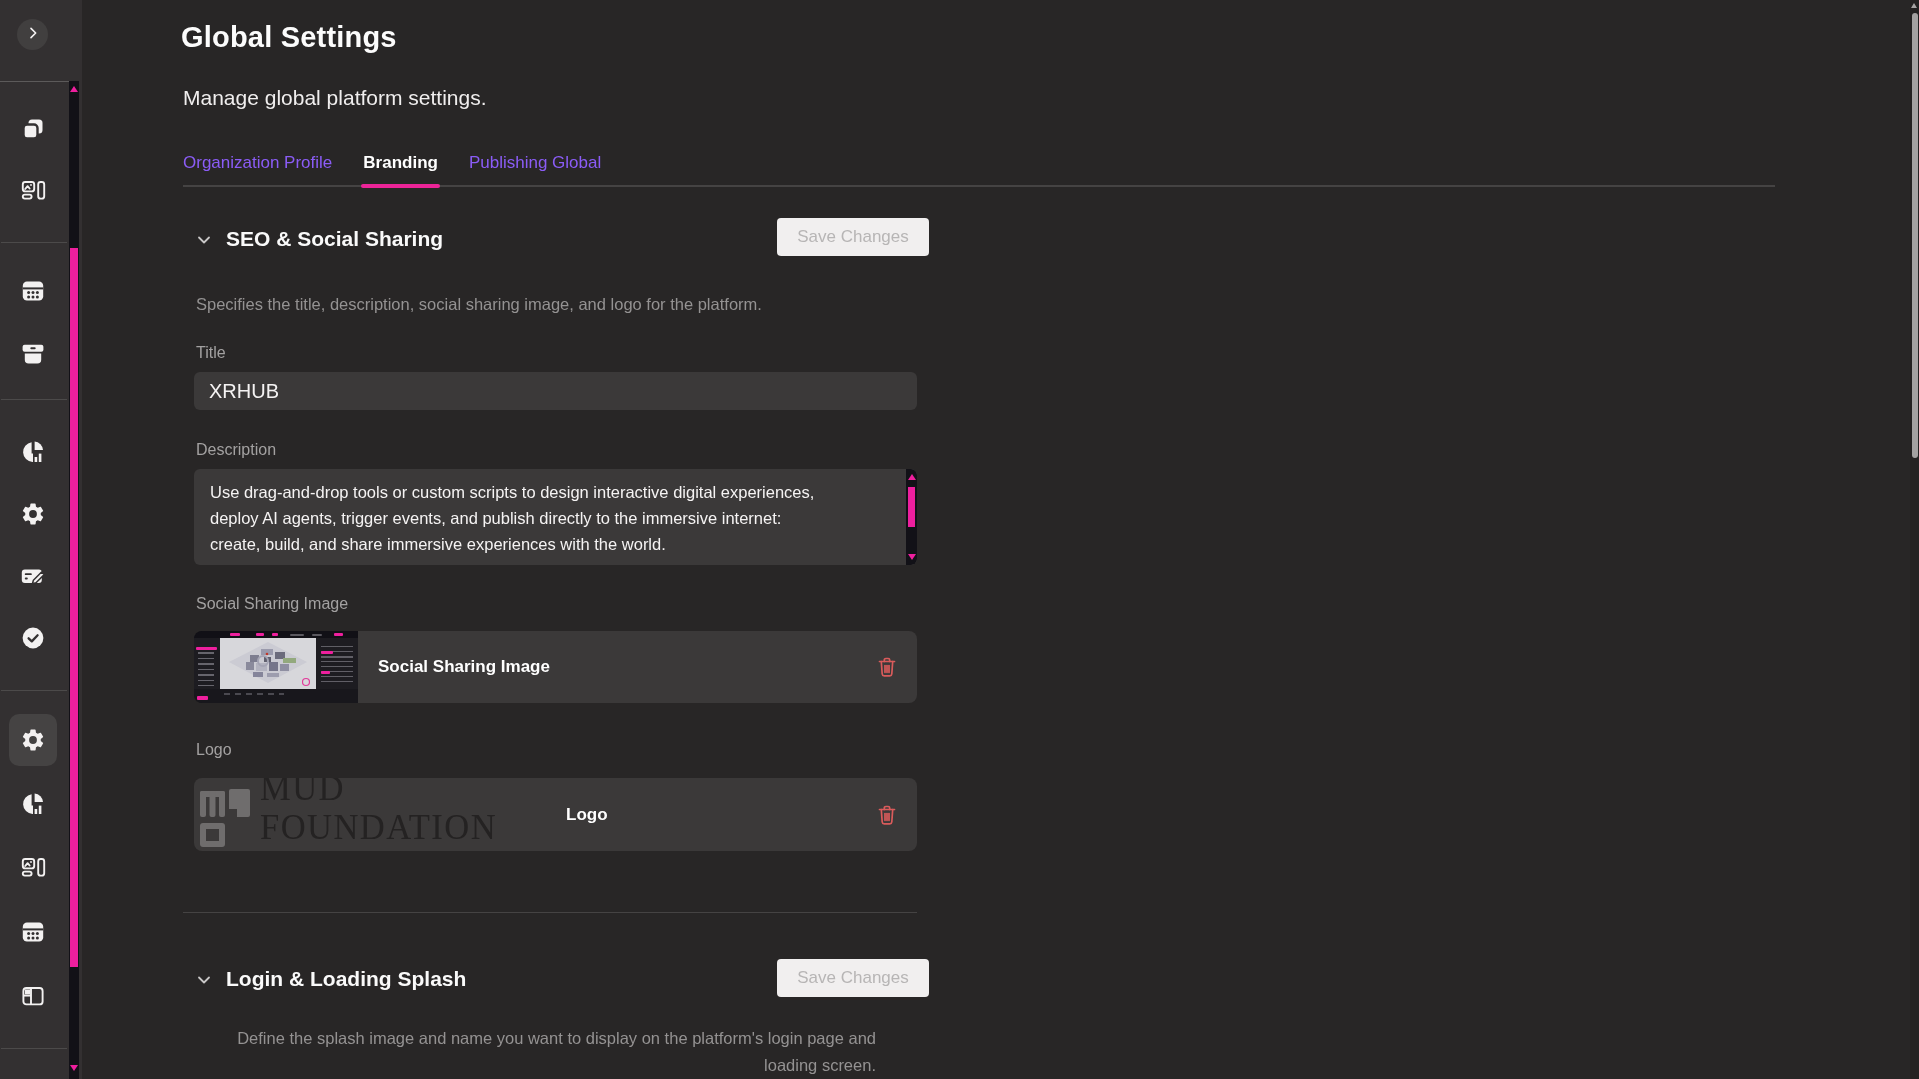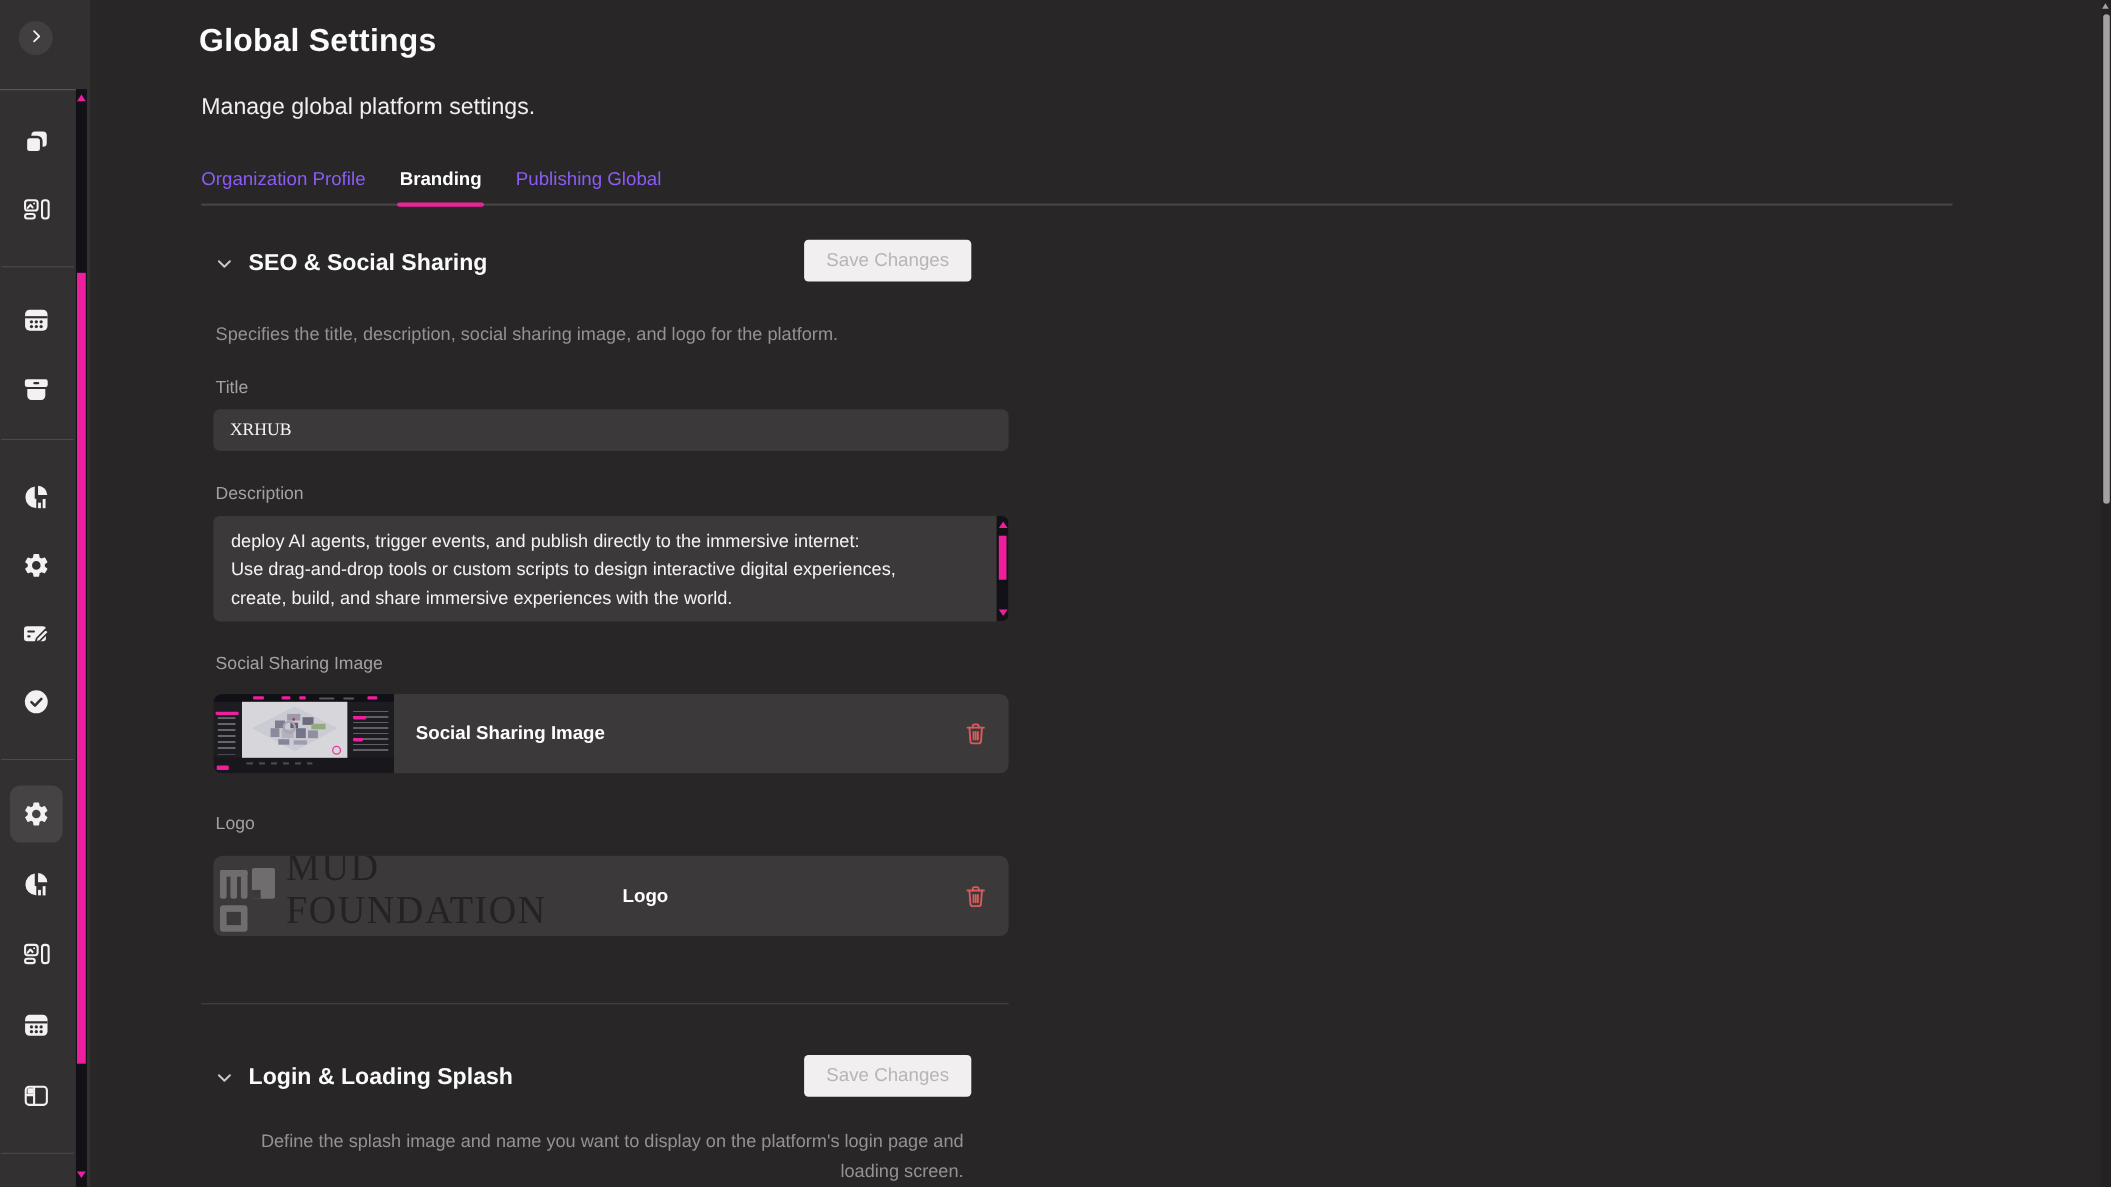--- a/index.html
+++ b/index.html
@@ -28,26 +28,26 @@
   .pg-thumb{position:absolute;left:1.5px;top:13px;width:6px;height:445px;border-radius:3px;background:#a3a1a1;}
   
   .h1{position:absolute;left:181px;top:21px;font-size:29px;font-weight:700;color:#fcfcfc;letter-spacing:.2px;}
   .h1sub{position:absolute;left:183px;top:86px;font-size:21px;color:#f0eeee;}
   .tabs{position:absolute;left:183px;top:140px;width:1592px;height:45px;border-bottom:2px solid #454343;display:flex;gap:31px;align-items:center;}
   .tab{position:relative;font-size:17px;color:#8b5cf6;height:45px;display:flex;align-items:center;cursor:pointer;}
   .tab.active{color:#ffffff;font-weight:700;}
   .tab.active::after{content:"";position:absolute;left:-2px;right:-2px;bottom:-3px;height:4px;border-radius:2px;background:#ec2498;}
   .sec-chev{position:absolute;left:196px;width:16px;height:16px;}
   .sec-title{position:absolute;left:226px;font-size:21px;font-weight:700;color:#fafafa;}
-  .save-btn{position:absolute;left:731px;width:152px;height:38px;border:none;border-radius:4px;
+  .save-btn{position:absolute;left:777px;width:152px;height:38px;border:none;border-radius:4px;
     background:#f1efef;color:#b7b5b5;font-size:17px;font-family:inherit;cursor:pointer;}
   .sec-desc{position:absolute;left:196px;font-size:16.5px;color:#949292;line-height:27px;}
   .flabel{position:absolute;left:196px;font-size:16px;color:#a3a1a1;}
   .finput{position:absolute;left:194px;width:723px;height:38px;box-sizing:border-box;background:#3b3939;
-    border:none;border-radius:6px;color:#f5f3f3;font-size:16px;font-family:Liberation Serif, serif;padding:0 15px;}
+    border:none;border-radius:6px;color:#f5f3f3;font-size:20px;font-family:Liberation Sans, sans-serif;padding:0 15px;}
   .tarea{position:absolute;left:194px;top:469px;width:723px;height:96px;box-sizing:border-box;background:#3b3939;
     border-radius:6px;overflow:hidden;padding:10px 30px 0 16px;cursor:text;}
   .ta-line{white-space:nowrap;overflow:hidden;font-size:16.5px;line-height:26px;color:#f5f3f3;}
   .ta-sb{position:absolute;right:0;top:0;width:11px;height:96px;background:#121117;border-radius:0 6px 6px 0;}
   .ta-sb .tri{left:1.5px;}
   .ta-sb .tri.up{top:5px;}
   .ta-sb .tri.down{top:85px;}
   .ta-thumb{position:absolute;left:2px;top:18px;width:7px;height:40px;background:#ee1f9e;}
   .frow{position:absolute;left:194px;width:723px;background:#3b3939;border-radius:8px;overflow:hidden;cursor:pointer;}
   .frow-label{position:absolute;font-size:17px;font-weight:700;color:#ffffff;top:50%;transform:translateY(-50%);}
@@ -232,22 +232,22 @@
   <div class="sec-title" style="top:227px;">SEO &amp; Social Sharing</div>
   <button class="save-btn" style="top:218px;">Save Changes</button>
   <div class="sec-desc" style="top:291px;">Specifies the title, description, social sharing image, and logo for the platform.</div>
 
   <div class="flabel" style="top:344px;">Title</div>
   <input class="finput" style="top: 372px;" value="XRHUB">
 
   <div class="flabel" style="top:441px;">Description</div>
   <div class="tarea">
     <div id="ta-lines">
+        <div class="ta-line">Use drag-and-drop tools or custom scripts to design interactive digital experiences,</div>
         <div class="ta-line">deploy AI agents, trigger events, and publish directly to the immersive internet:</div>
-        <div class="ta-line">Use drag-and-drop tools or custom scripts to design interactive digital experiences,</div>
         <div class="ta-line">create, build, and share immersive experiences with the world.</div>
       </div>
     <div class="ta-sb">
       <div class="tri up"></div>
       <div class="ta-thumb"></div>
       <div class="tri down"></div>
     </div>
   </div>
 
   <div class="flabel" style="top:595px;">Social Sharing Image</div>

